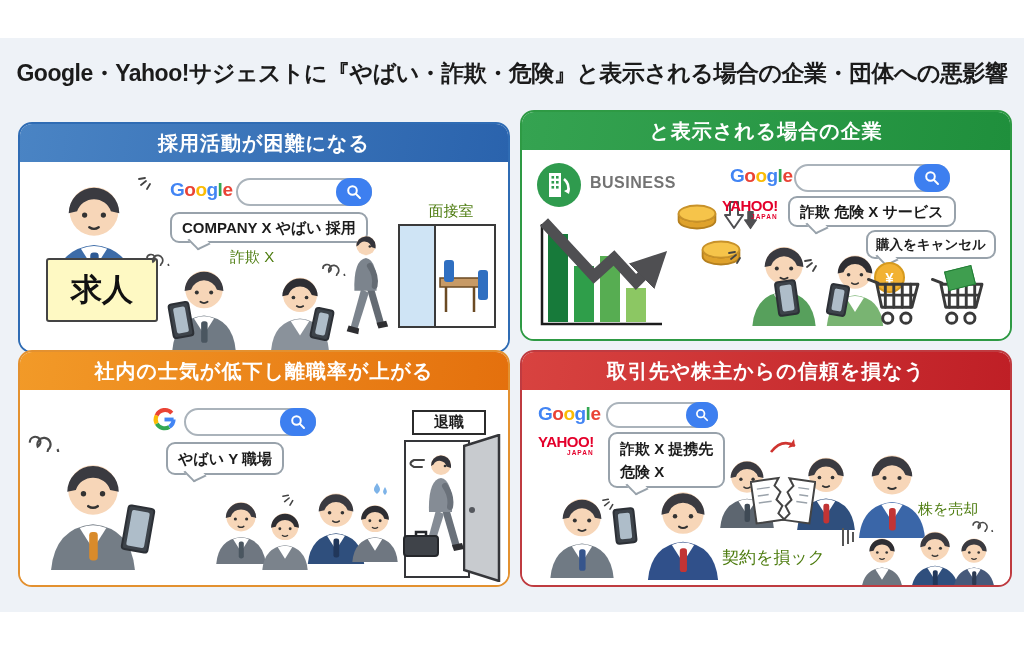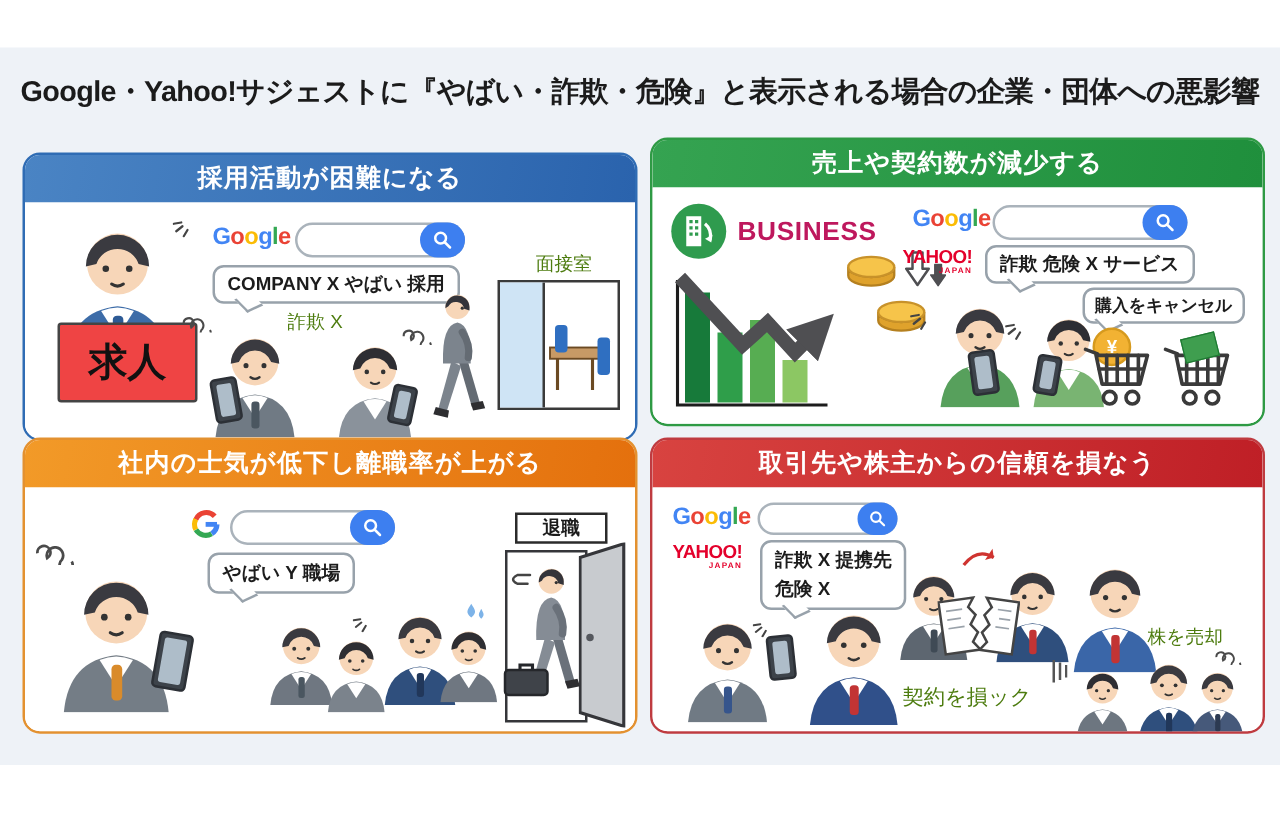--- a/index.html
+++ b/index.html
@@ -36,23 +36,23 @@
     font-size:15px;font-weight:700;color:#1c1c1c;padding:3px 10px;line-height:21px;white-space:nowrap;}
   .sug .tail{position:absolute;width:12px;height:12px;background:#fff;left:20px;bottom:-8px;
     border-left:2.5px solid #98a2ab;border-bottom:2.5px solid #98a2ab;transform:rotate(-25deg) skewX(20deg);}
   .yahoo .yword{color:#e4002b;font-weight:900;font-size:15px;letter-spacing:-0.5px;display:block;line-height:15px;}
   .yahoo .ysub{color:#e4002b;font-weight:700;font-size:6.5px;display:block;text-align:right;letter-spacing:1px;line-height:7px;}
   .plain-bold{font-weight:400;color:#4d7c0f;}
   .label-box{border:2px solid #2b2b2b;background:#fff;font-weight:800;color:#1c1c1c;
     padding:1px 20px;font-size:15px;white-space:nowrap;}
   .phone{position:absolute;background:#3d434a;border:2px solid #2c3036;border-radius:4px;}
   .phone:after{content:"";position:absolute;inset:3px;background:#aebdc9;border-radius:2px;}
-  .sign{position:absolute;background:#ef4444;border:2.5px solid #444;border-radius:3px;
+  .sign{position:absolute;background:#fef9c3;border:2.5px solid #444;border-radius:3px;
     display:flex;align-items:center;justify-content:center;font-weight:900;color:#111;}
-  .bizword{font-size:21px;font-weight:800;color:#be185d;letter-spacing:0.5px;}
+  .bizword{font-size:16px;font-weight:800;color:#737373;letter-spacing:0.5px;}
   .coin-round{position:absolute;background:#f2b233;border:2.5px solid #d69a1e;border-radius:50%;
     display:flex;align-items:center;justify-content:center;color:#fff;font-weight:900;}
   .board{position:absolute;background:#fff;border:2.5px solid #333;}
   .board-label{position:absolute;right:3px;top:3px;border:2px solid #c9252b;color:#c9252b;
     font-size:12px;font-weight:800;padding:0 3px;background:#fff;white-space:nowrap;}
   .room{position:absolute;background:#fff;border:2.5px solid #3a3a3a;}
   .room .pane{position:absolute;left:0;top:0;bottom:0;width:36%;background:#cfe4f5;border-right:2px solid #3a3a3a;}
   .door-frame{position:absolute;background:#fff;border:2.5px solid #35363a;}
   fig,svg{display:block}
   
@@ -171,21 +171,21 @@
         <rect x="40" y="52" width="40" height="9" fill="#c79a66" stroke="#6b4a23" stroke-width="1.5"></rect>
         <path d="M46 61 V86 M74 61 V86" stroke="#6b4a23" stroke-width="2.5"></path>
         <rect x="44" y="34" width="10" height="22" rx="3" fill="#2f6fc1"></rect>
         <rect x="78" y="44" width="10" height="30" rx="3" fill="#2f6fc1"></rect>
       </svg>
     </div>
   </div>
 </div>
 
 <div class="panel p-green">
-  <div class="hdr h-green">売上や契約数が減少する</div>
+  <div class="hdr h-green">と表示される場合の企業</div>
   <div class="content">
 
     <svg class="abs" style="left:14px;top:12px;width:46px;height:46px" viewBox="0 0 46 46">
       <circle cx="23" cy="23" r="22" fill="#2f9b4e"></circle>
       <rect x="13" y="11" width="12" height="24" fill="#fff"></rect>
       <rect x="15.5" y="14" width="2.6" height="2.6" fill="#2f9b4e"></rect>
         <rect x="20" y="14" width="2.6" height="2.6" fill="#2f9b4e"></rect>
       <rect x="15.5" y="19" width="2.6" height="2.6" fill="#2f9b4e"></rect>
         <rect x="20" y="19" width="2.6" height="2.6" fill="#2f9b4e"></rect>
       <rect x="15.5" y="24" width="2.6" height="2.6" fill="#2f9b4e"></rect>

